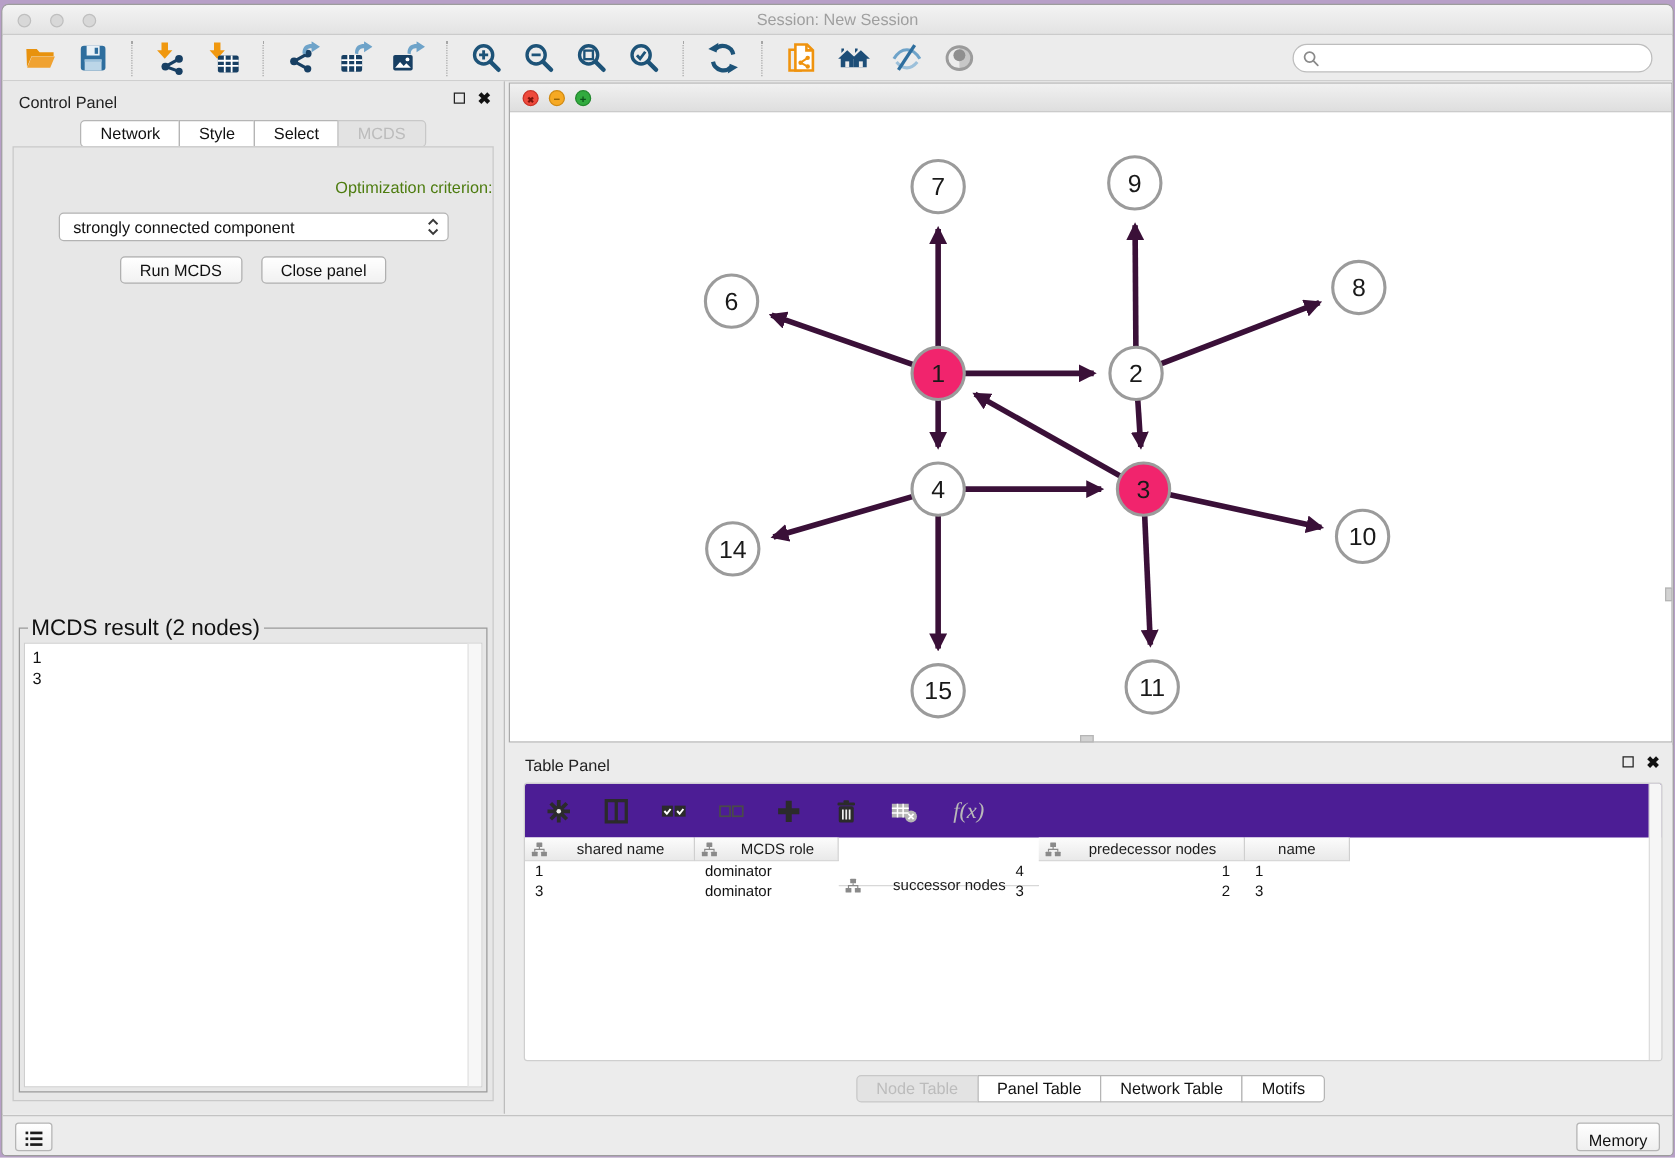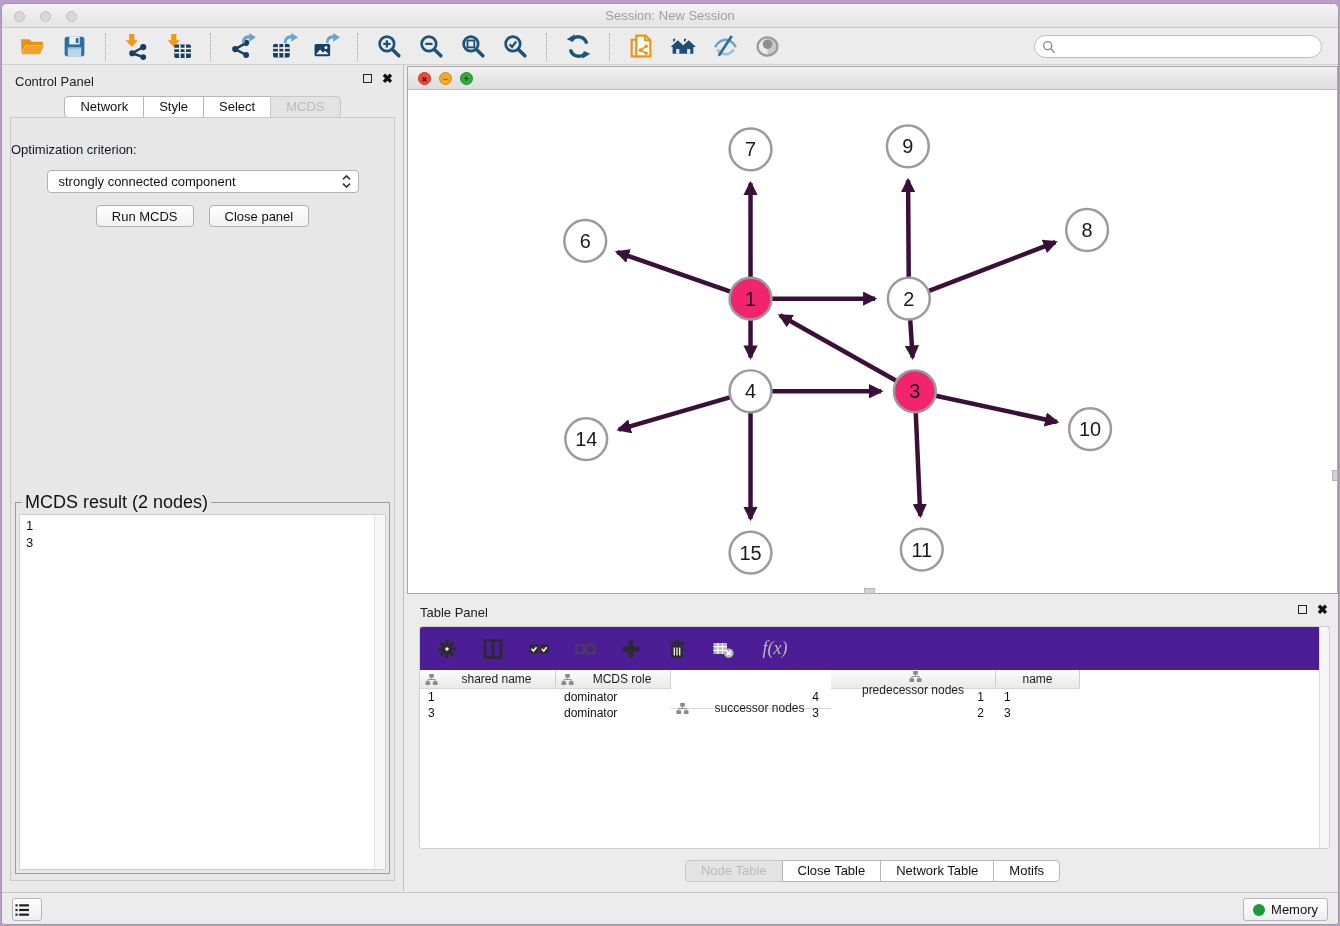--- a/index.html
+++ b/index.html
@@ -39,21 +39,21 @@
   .seg-tabs { display:flex; justify-content:center; }
   .seg-tab { height:22px; line-height:20px; padding:0 15px; font-size:13px; color:#111;
     background:#fff; border:1px solid #b5b5b5; margin-left:-1px; cursor:default; }
   .seg-tab:first-child { border-radius:4px 0 0 4px; margin-left:0; }
   .seg-tab:last-child { border-radius:0 4px 4px 0; }
   .seg-tab.sel { background:#e3e3e3; color:#bcbcbc; border-color:#c8c8c8; }
 
   .cp-tabs { position:absolute; left:0; right:0; top:31px; }
   .cp-content { position:absolute; left:8px; right:8px; top:52px; bottom:10px;
     border:1px solid #c9c9c9; background:#e7e7e7; }
-  .opt-label { margin-top:24px; text-align:left; font-size:13px; color:#0f172a; }
+  .opt-label { margin-top:24px; text-align:right; font-size:13px; color:#4d7c0f; }
   .dropdown { margin:13px auto 0; width:312px; height:23px; background:#fff; border:1px solid #b3b3b3;
     border-radius:4px; display:flex; align-items:center; padding:0 6px 0 11px; font-size:13px; color:#111; }
   .dropdown span { flex:1; }
   .cp-buttons { margin-top:12px; display:flex; justify-content:center; gap:15px; }
   .btn { height:22px; padding:0 15px; font-size:13px; color:#111; background:linear-gradient(#ffffff,#f1f1f1);
     border:1px solid #b0b0b0; border-radius:4px; }
 
   .result { position:absolute; left:4px; right:4px; top:374px; bottom:6px;
     border:1px solid #9a9a9a; background:#e7e7e7; }
   .result legend { font-size:18px; color:#111; margin-left:6px; padding:0 3px; }
@@ -98,21 +98,21 @@
   .tr { display:flex; height:16px; }
   .td { font-size:12px; color:#111; line-height:16px; overflow:hidden; }
   .td.left { padding-left:8px; text-align:left; }
   .td.right { padding-right:12px; text-align:right; }
   .tp-scroll { position:absolute; right:0; top:0; bottom:0; width:10px; background:#f6f6f6; border-left:1px solid #ddd; }
   .tp-tabs { position:absolute; left:0; right:0; bottom:9px; }
 
   
   .statusbar { position:absolute; left:0; right:0; bottom:0; height:32px; background:#ececec; border-top:1px solid #c3c3c3; }
   .sb-btn { position:absolute; top:5px; height:23px; background:linear-gradient(#ffffff,#efefef);
-    border:1px solid #b5b5b5; border-radius:3px; display:flex; align-items:center; justify-content:space-between; }
+    border:1px solid #b5b5b5; border-radius:3px; display:flex; align-items:center; justify-content:flex-end;flex-direction:column; }
   .list-btn { left:10px; width:30px; }
   .mem-btn { right:10px; padding:0 9px; gap:6px; font-size:13px; color:#111; }
   .mem-dot { width:12px; height:12px; border-radius:50%; background:#1d9a3a; }
 </style>
 </head>
 <body>
 
 <div class="window">
 
   <div class="titlebar">
@@ -509,21 +509,21 @@
             <svg viewBox="0 0 14 14">
               <g fill="#8a8a8a">
                 <rect x="4.5" y="1" width="5" height="4" rx="0.5"></rect>
                 <rect x="0.5" y="9" width="5" height="4" rx="0.5"></rect>
                 <rect x="8.5" y="9" width="5" height="4" rx="0.5"></rect>
               </g>
               <path d="M7 5v2M3 9V7h8v2" stroke="#8a8a8a" fill="none" stroke-width="1"></path>
             </svg>
             <span>successor nodes</span>
           </div>
-          <div class="th" style="width: 165px; flex-direction: column;">
+          <div class="th" style="width: 165px;">
             <svg viewBox="0 0 14 14">
               <g fill="#8a8a8a">
                 <rect x="4.5" y="1" width="5" height="4" rx="0.5"></rect>
                 <rect x="0.5" y="9" width="5" height="4" rx="0.5"></rect>
                 <rect x="8.5" y="9" width="5" height="4" rx="0.5"></rect>
               </g>
               <path d="M7 5v2M3 9V7h8v2" stroke="#8a8a8a" fill="none" stroke-width="1"></path>
             </svg>
             <span>predecessor nodes</span>
           </div>
@@ -544,21 +544,21 @@
             <div class="td left" style="width: 115px;">dominator</div>
             <div class="td right" style="width: 160px;">3</div>
             <div class="td right" style="width: 165px;">2</div>
             <div class="td left" style="width: 84px;">3</div>
           </div>
         </div>
       <div class="tp-scroll"></div>
     </div>
     <div class="tp-tabs seg-tabs">
         <div class="seg-tab sel">Node Table</div>
-        <div class="seg-tab">Close Table</div>
+        <div class="seg-tab">Panel Table</div>
         <div class="seg-tab">Network Table</div>
         <div class="seg-tab">Motifs</div>
       </div>
   </div>
 
   <div class="statusbar">
     <button class="sb-btn list-btn">
       <svg width="18" height="18" viewBox="0 0 22 22">
           <g fill="#1c1c1c">
             <rect x="3" y="4" width="2.6" height="2.6"></rect>

